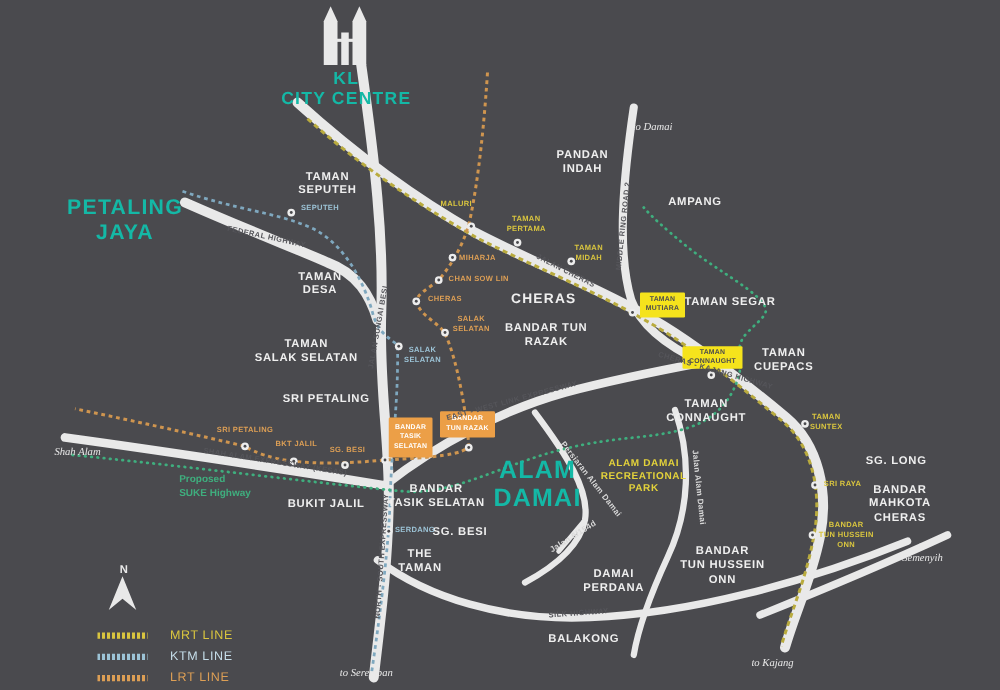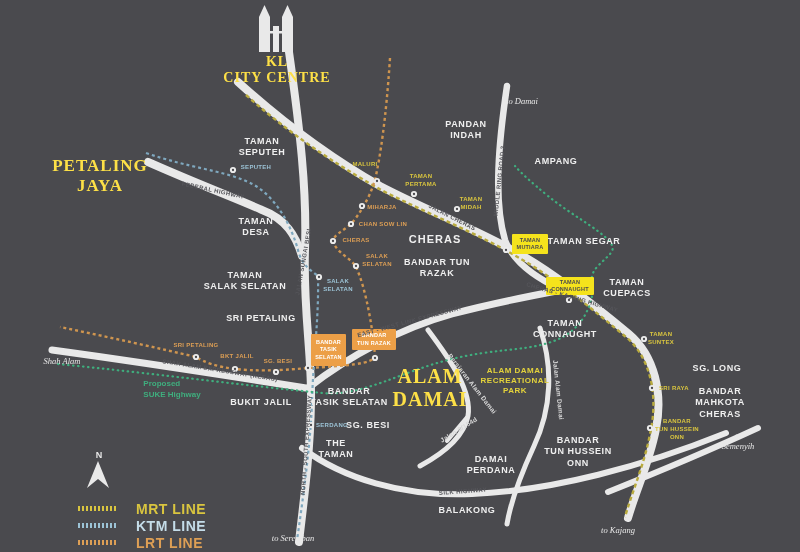--- a/index.html
+++ b/index.html
@@ -2,21 +2,21 @@
 <html><head>
 <meta charset="utf-8">
 <style>
   html,body{margin:0;padding:0;background:#ffffff}
   .map{position:relative;width:800px;height:552px;background:#4a4a4e;overflow:hidden;
        font-family:"Liberation Sans",sans-serif}
   svg.net{position:absolute;left:0;top:0}
   .lbl{position:absolute;transform:translate(-50%,-50%);white-space:pre-line;text-align:center;line-height:1.25}
   .area{color:#efefef;font-weight:bold;font-size:9px;letter-spacing:.6px}
   .lg{font-size:11px;letter-spacing:1px}
-  .serifname{font-family:Liberation Serif, serif;color:#fde047;font-weight:bold;letter-spacing:1px;line-height:1.15}
+  .serifname{font-family:Liberation Sans, sans-serif;color:#14b8a6;font-weight:bold;letter-spacing:1px;line-height:1.15}
   .stn{font-size:6px;font-weight:bold;letter-spacing:.3px;line-height:1.35;white-space:pre-line}
   .y{color:#d9c53f}.o{color:#dd9f55}.b{color:#9cc3d6}
   .roadlbl{font-size:6px;font-weight:bold;color:#55555a;letter-spacing:.4px;white-space:nowrap}
   .minor{font-size:6.5px;color:#d9d9d9;letter-spacing:.3px;white-space:nowrap;font-weight:bold}
   .dir{font-family:"Liberation Serif",serif;font-style:italic;color:#e8e8e8;font-size:8.5px;line-height:1.2}
   .note{color:#3fae7e;font-weight:bold;font-size:8px;line-height:1.4;text-align:left}
   .park{color:#e3d23b;font-weight:bold;font-size:8px;letter-spacing:.5px}
   .ybox{position:absolute;background:#f5e31c;color:#4a4a4e;font-weight:bold;font-size:5.5px;
         display:flex;align-items:center;justify-content:center;text-align:center;line-height:1.35;
         letter-spacing:.2px;border-radius:1px;white-space:pre-line}
@@ -27,21 +27,21 @@
         border-radius:2px;display:flex;flex-direction:column;align-items:center;justify-content:center;gap:1px}
   .emerald .nm{font-family:"Liberation Serif",serif;color:#2c4a44;font-size:10px;font-weight:bold}
   .emerald .sb{color:#b23a3a;font-size:4.5px;font-weight:bold;letter-spacing:2px}
   .emerald .tl{width:30px;height:3px;border-top:1px solid #2c4a44;margin-top:2px}
   .legend{position:absolute;left:78px;top:500px}
   .lrow{display:flex;align-items:center;height:17px}
   .sw{width:40px;height:5px;margin-right:18px}
   .sw.mrt{background:repeating-linear-gradient(90deg,#d9c53f 0 2px,transparent 2px 4px)}
   .sw.ktm{background:repeating-linear-gradient(90deg,#9cc3d6 0 2px,transparent 2px 4px)}
   .sw.lrt{background:repeating-linear-gradient(90deg,#dd9f55 0 2px,transparent 2px 4px)}
-  .ltxt{font-size:14px;font-weight:bold;letter-spacing:.5px}
+  .ltxt{font-size:10px;font-weight:normal;letter-spacing:.5px}
   .ltxt.mrt{color:#d9c53f}.ltxt.ktm{color:#c5dde9}.ltxt.lrt{color:#dd9f55}
   .compass-n{position:absolute;left:99px;top:455px;transform:translate(-50%,-50%);
         color:#e9e9e9;font-weight:bold;font-size:9px}
 </style>
 </head>
 <body>
 
 <div class="map">
 
   <svg class="net" width="800" height="552" viewBox="0 0 800 552">

